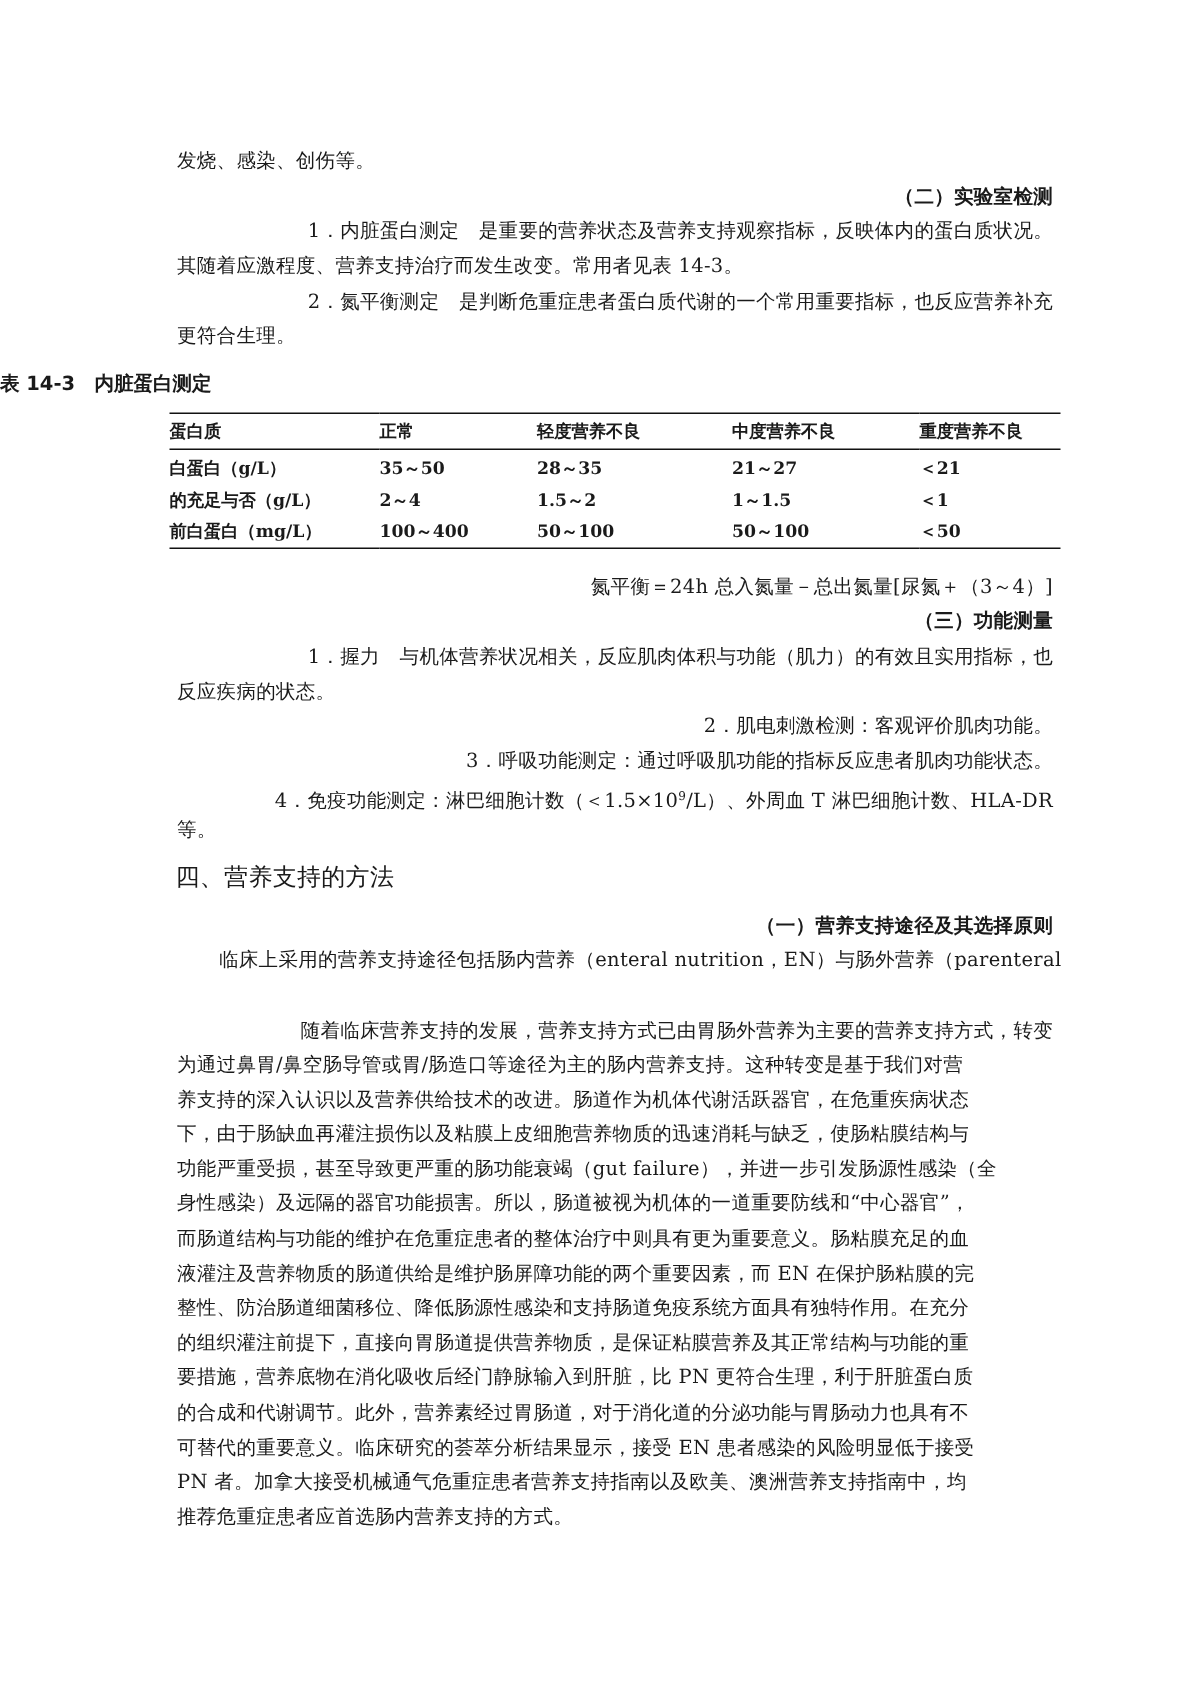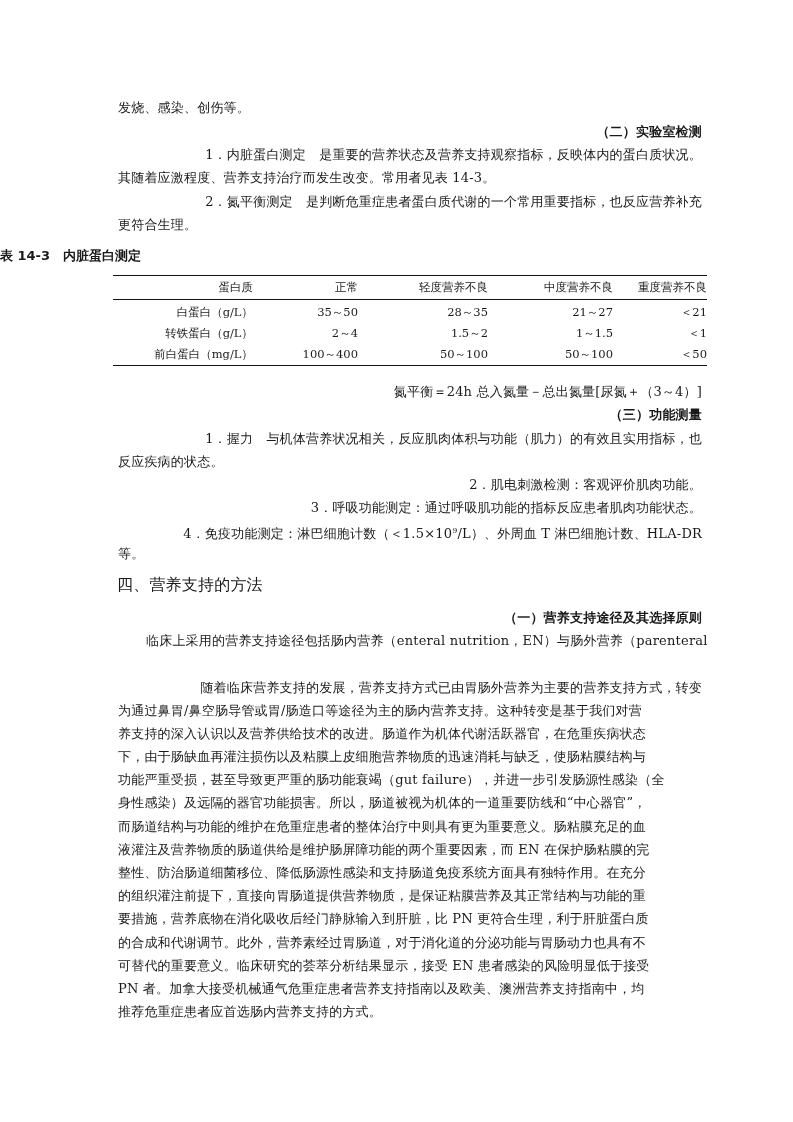--- a/index.html
+++ b/index.html
@@ -6,21 +6,21 @@
   body { width: 793px; height: 1122px; position: relative; overflow: hidden;
          font-family: "DejaVu Serif", "Liberation Serif", serif; color: #1a1a1a; }
   .page { position: absolute; left: 0; top: 0; width: 747px; height: 1122px; }
   .line { position: absolute; left: 118px; width: 556px; font-size: 13px; line-height: 17px; white-space: nowrap; letter-spacing: 0.2px; }
   .ind { left: 146px; text-align: right; }
   .bold { font-family: "DejaVu Sans", "Liberation Sans", sans-serif; font-weight: bold; font-size: 13px; }
   .h2 { font-family: "DejaVu Sans", "Liberation Sans", sans-serif; font-size: 16px; line-height: 20px; left: 117px; }
   .caption { position: absolute; left: 0; width: 793px; text-align: left; font-family: "DejaVu Sans", "Liberation Sans", sans-serif;
              font-weight: bold; font-size: 13px; top: 247px; }
   .table { position: absolute; left: 113px; width: 594px; top: 275px; border-top: 1.5px solid #111; border-bottom: 1.5px solid #111; border-collapse: collapse; font-size: 11.5px; }
-  .table th, .table td { text-align: right; font-weight: normal; padding: 0; height: 21px; margin-top: 16px; }
+  .table th, .table td { text-align: left; font-weight: bold; padding: 0; height: 21px; margin-top: 16px; }
   .table thead tr th { border-bottom: 1.2px solid #111; height: 23px; }
   .table tbody tr:first-child td { padding-top: 2px; }
   .c0 { width: 140px; } .c1 { width: 105px; } .c2 { width: 130px; } .c3 { width: 125px; } .c4 { width: 94px; }
   sup { font-size: 8px; vertical-align: 5px; }
 </style>
 </head>
 <body>
 
 <div class="page">
 
@@ -46,21 +46,21 @@
     </thead>
     <tbody>
       <tr>
         <td>白蛋白（g/L）</td>
         <td>35～50</td>
         <td>28～35</td>
         <td>21～27</td>
         <td>＜21</td>
       </tr>
       <tr>
-        <td>转铁蛋白（g/L）</td>
+        <td>的充足与否（g/L）</td>
         <td>2～4</td>
         <td>1.5～2</td>
         <td>1～1.5</td>
         <td>＜1</td>
       </tr>
       <tr>
         <td>前白蛋白（mg/L）</td>
         <td>100～400</td>
         <td>50～100</td>
         <td>50～100</td>

